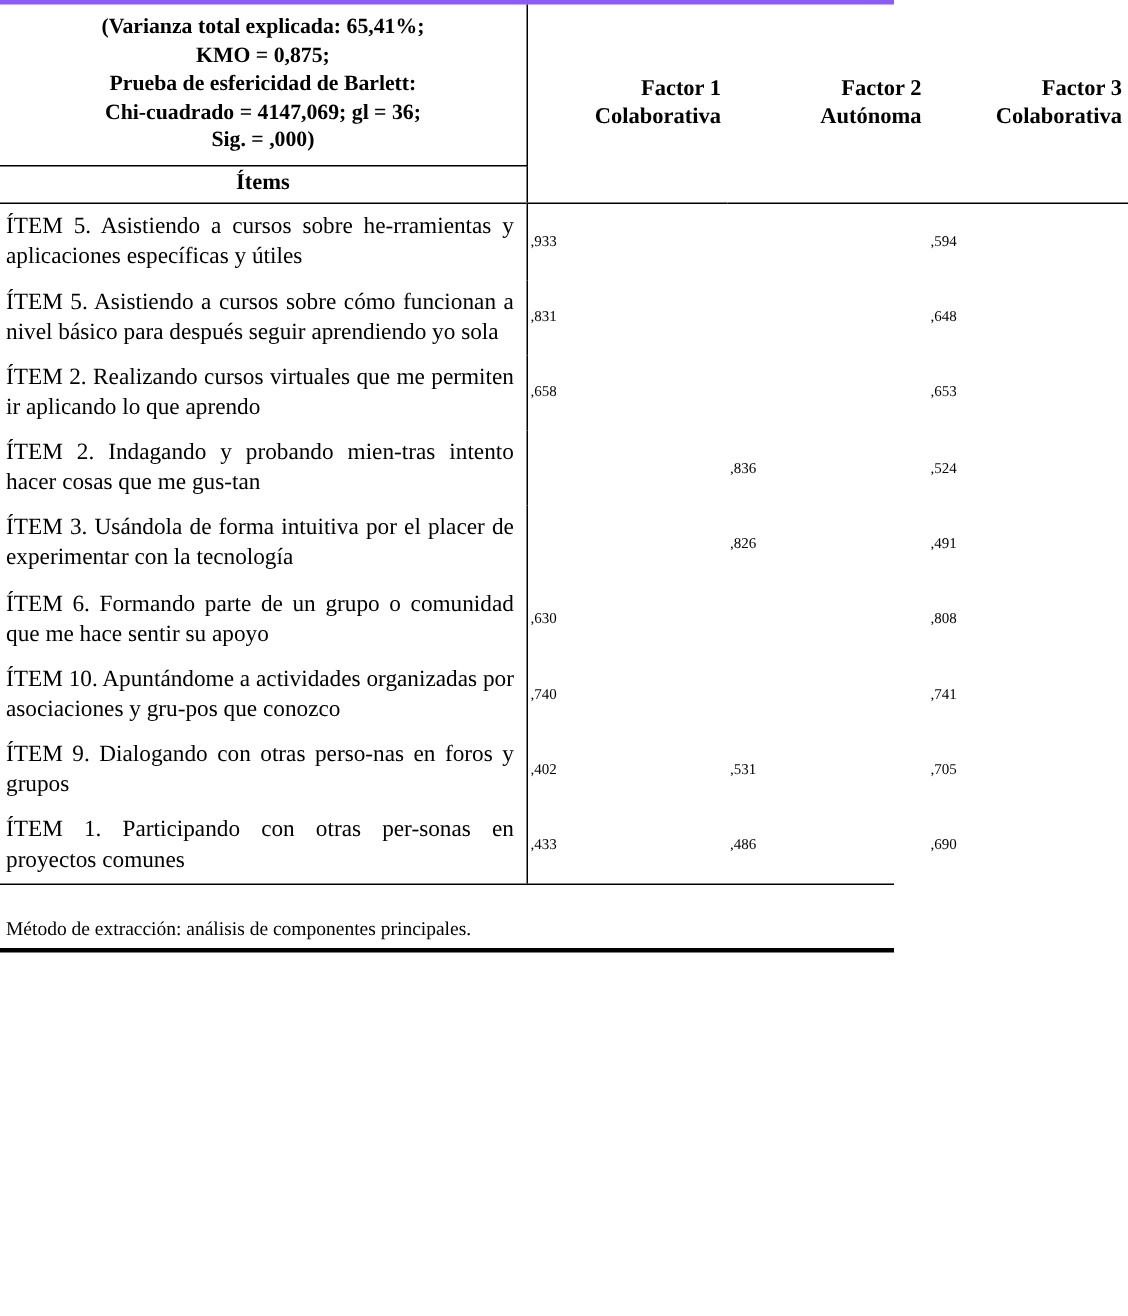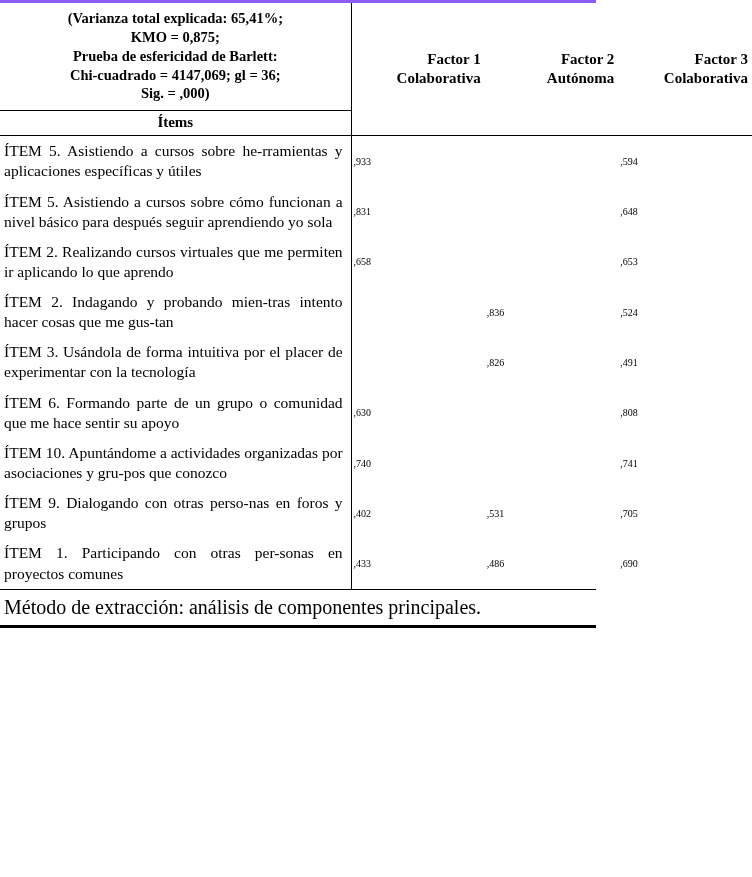--- a/index.html
+++ b/index.html
@@ -85,22 +85,22 @@
   td.val-cell {
     text-align: left;
     vertical-align: middle;
     font-size: 10px;
     padding: 5px 2px;
   }
 
   
   .notes {
     border-top: 1.5px solid #000;
-    padding: 4px 4px 5px 4px;
-    font-size: 20px;
+    padding: 20px 4px 5px 4px;
+    font-size: 13px;
     line-height: 1.33;
   }
   .notes .note-line { display: block; white-space: nowrap; }
 </style>
 </head>
 <body>
 
 <div class="table-wrap">
 
   <table class="factor-table">

